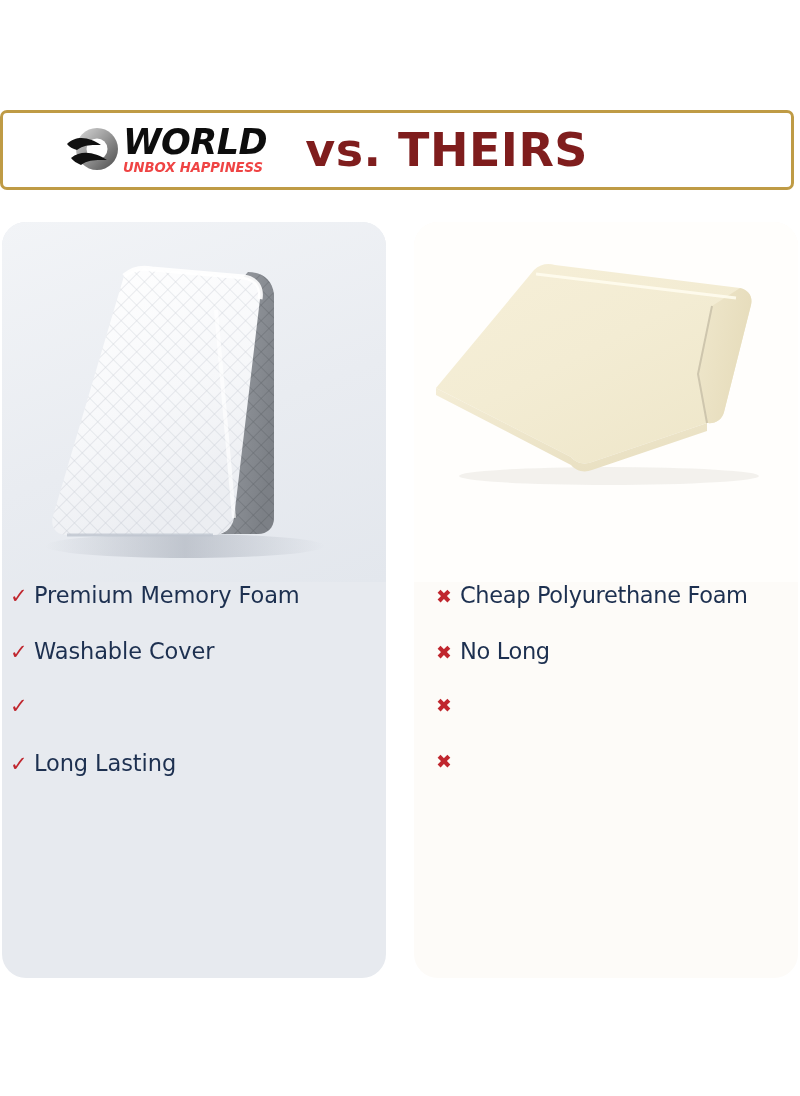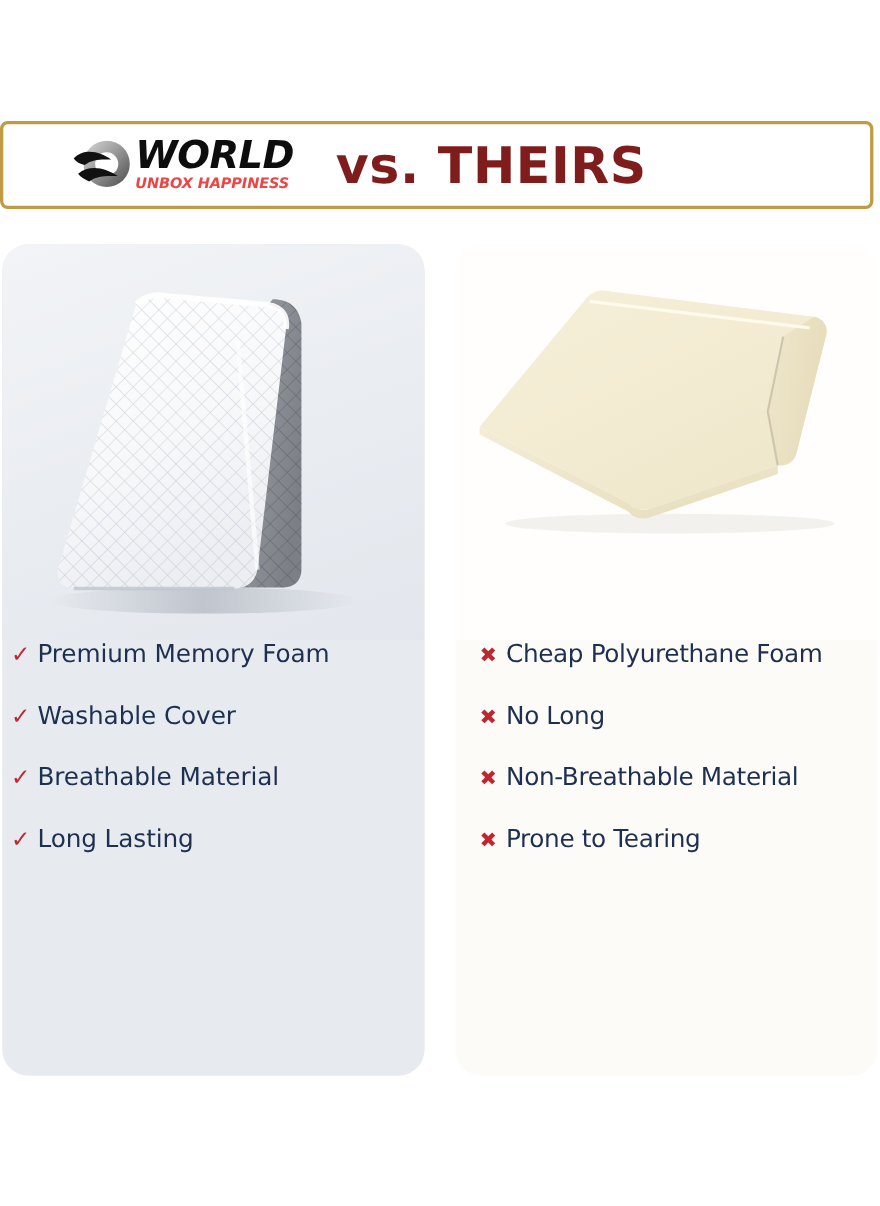--- a/index.html
+++ b/index.html
@@ -276,21 +276,20 @@
       <div class="feature-row">
         <span class="feature-mark mark-check">✓</span>
         <span class="feature-text">Premium Memory Foam</span>
       </div>
       <div class="feature-row">
         <span class="feature-mark mark-check">✓</span>
         <span class="feature-text">Washable Cover</span>
       </div>
       <div class="feature-row">
         <span class="feature-mark mark-check">✓</span>
-        <span class="feature-text">Breathable Material</span>
       </div>
       <div class="feature-row">
         <span class="feature-mark mark-check">✓</span>
         <span class="feature-text">Long Lasting</span>
       </div>
     </div>
   </div>
 
   <div class="panel-gap"></div>
 
@@ -333,21 +332,19 @@
       <div class="feature-row">
         <span class="feature-mark mark-cross">✖</span>
         <span class="feature-text feature-text-theirs">Cheap Polyurethane Foam</span>
       </div>
       <div class="feature-row">
         <span class="feature-mark mark-cross">✖</span>
         <span class="feature-text feature-text-theirs">No Long</span>
       </div>
       <div class="feature-row">
         <span class="feature-mark mark-cross">✖</span>
-        <span class="feature-text feature-text-theirs">Non-Breathable Material</span>
       </div>
       <div class="feature-row">
         <span class="feature-mark mark-cross">✖</span>
-        <span class="feature-text feature-text-theirs">Prone to Tearing</span>
       </div>
     </div>
   </div>
 </div>
 
 </body></html>

